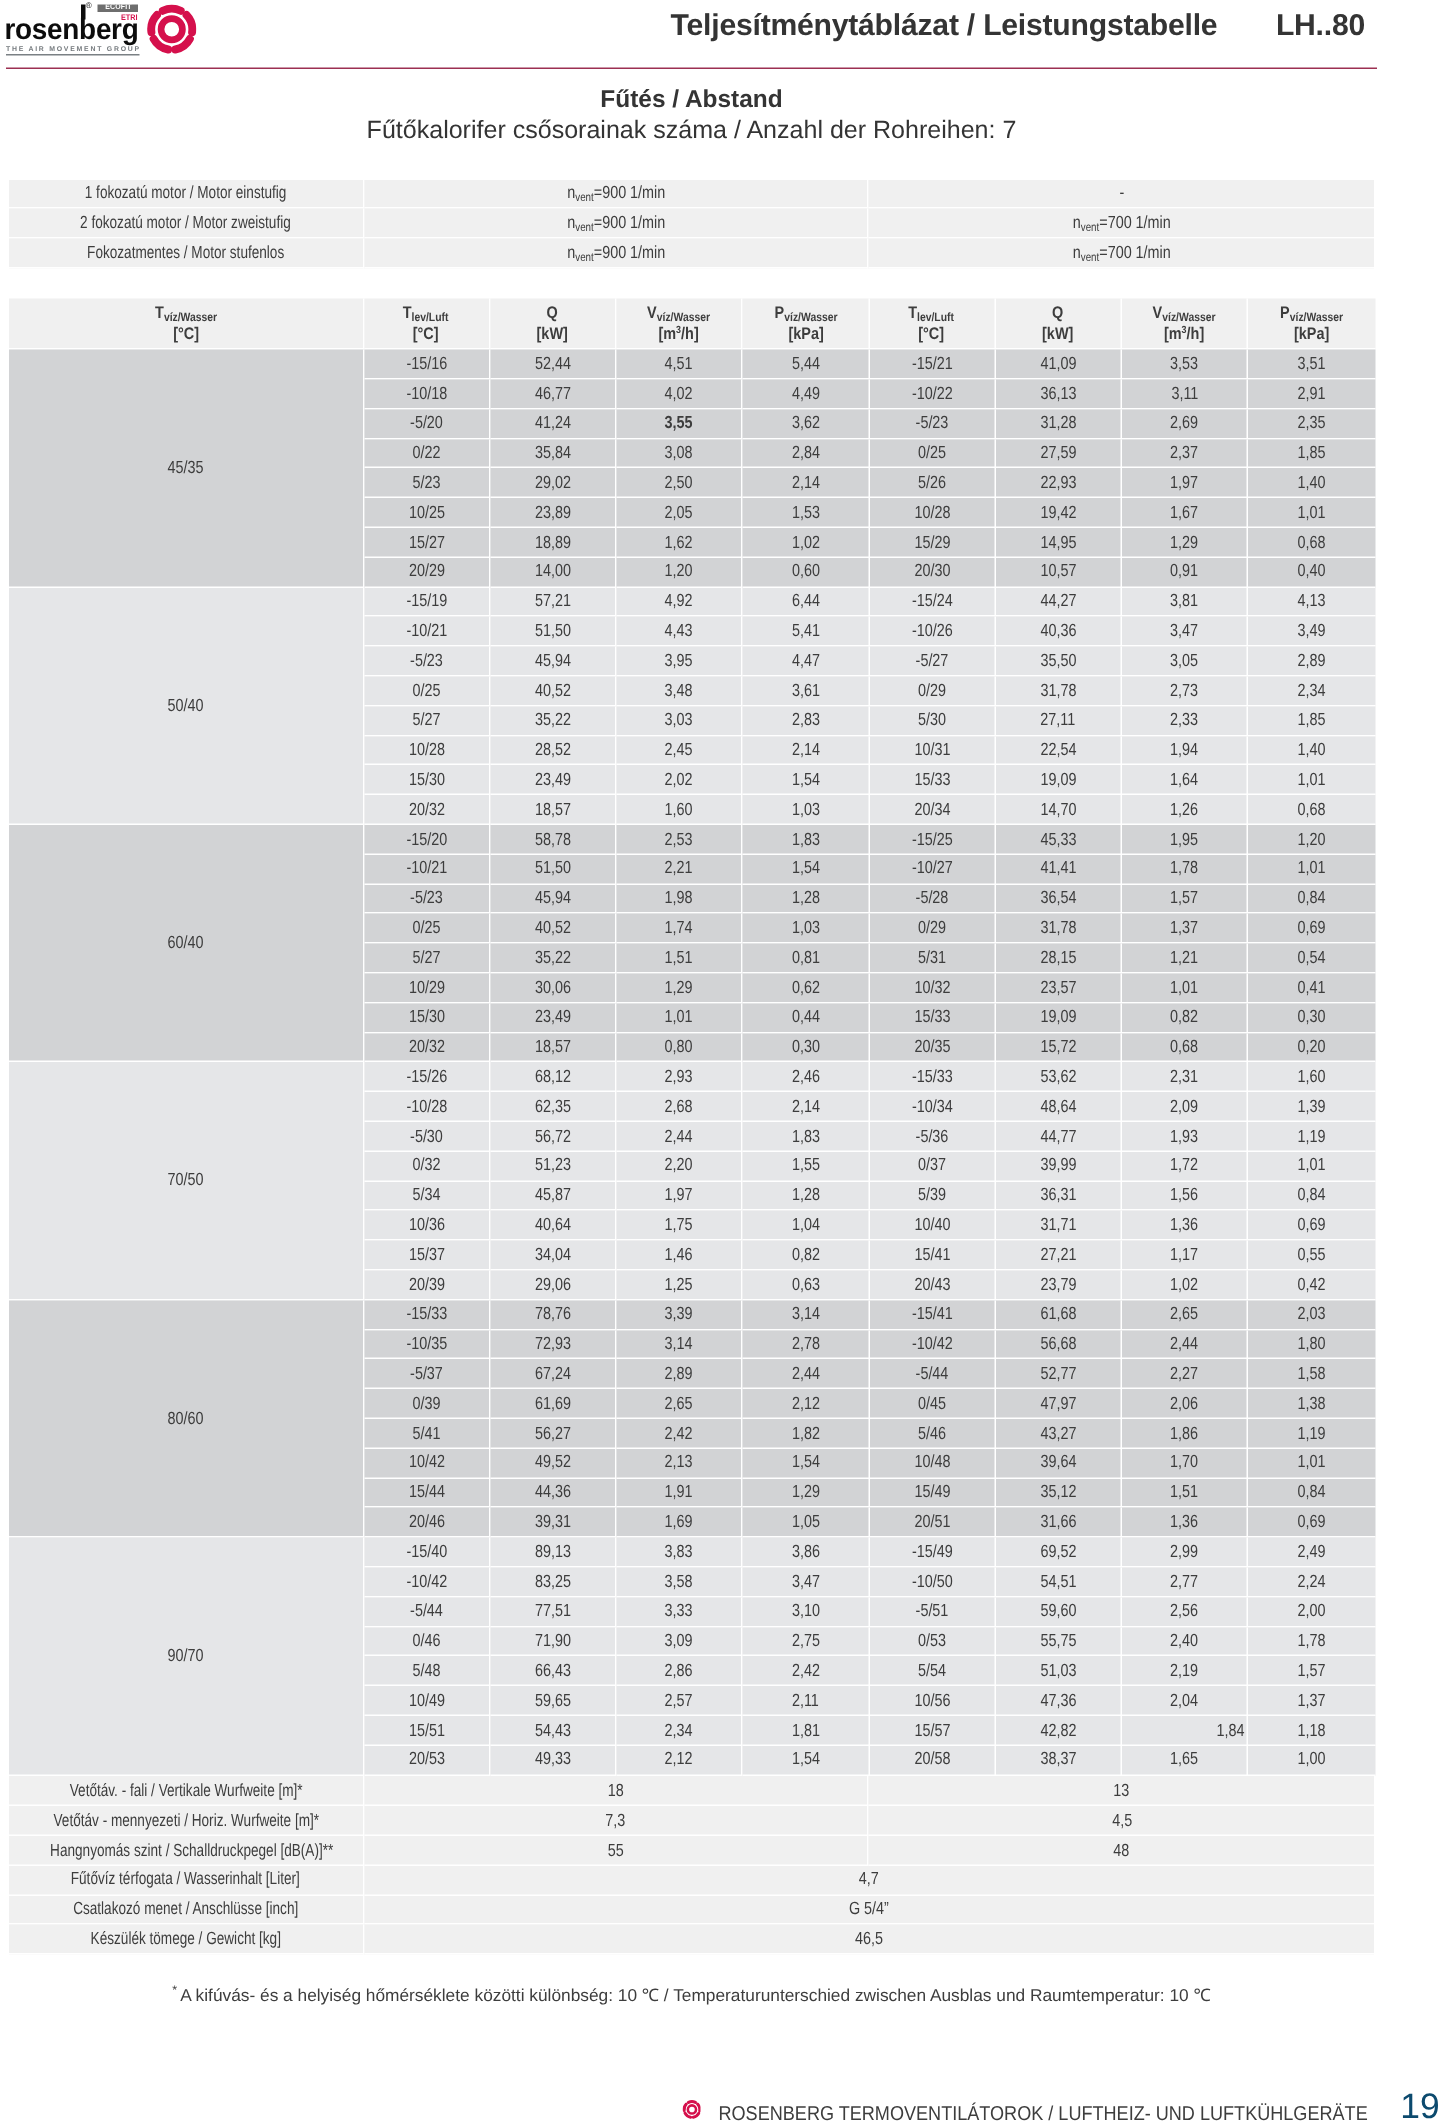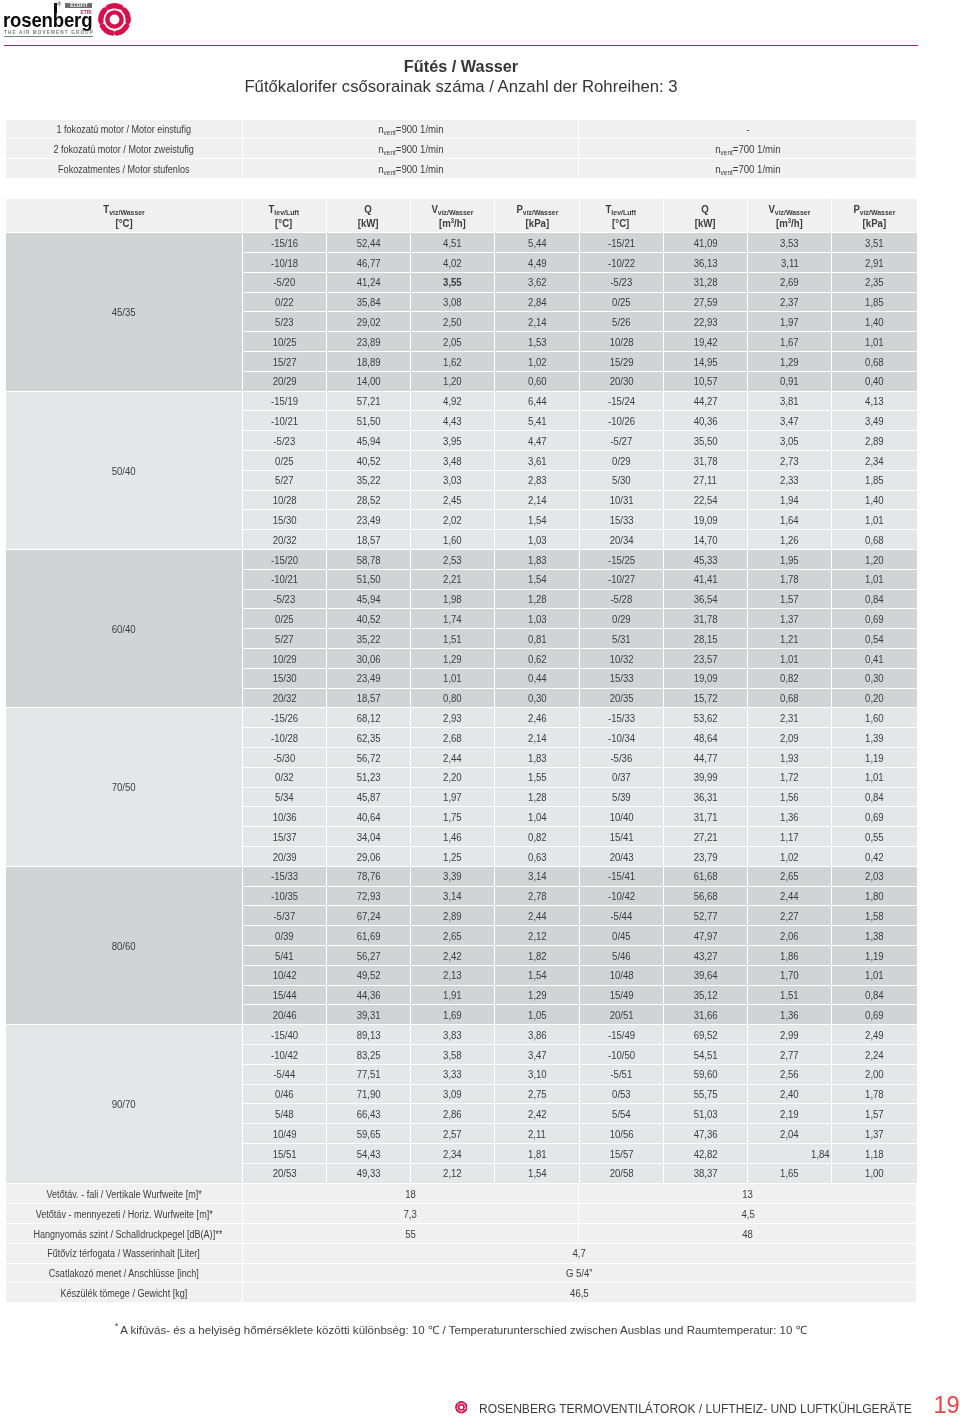--- a/index.html
+++ b/index.html
@@ -91,21 +91,21 @@
   .note .mk{font-size:8.3px;vertical-align:super;letter-spacing:0.4px;margin-right:1.6px;}
   .note-1{transform:scaleX(1.003);}
   .note-2{transform:scaleX(1.001);}
 
   .pfoot{position:absolute;left:0;top:1380px;width:960px;height:37px;}
   .pfoot .ico{position:absolute;left:454.8px;top:19.9px;}
   .pfoot .txt{position:absolute;left:479.4px;top:22.3px;font-size:13.4px;font-weight:normal;
               color:#3d3d3d;letter-spacing:0;line-height:14px;white-space:nowrap;
               transform:scaleX(0.9);transform-origin:left top;}
   .pfoot .pg{position:absolute;left:933.5px;top:13.2px;font-size:23.6px;font-weight:normal;
-             color:#ef4444;line-height:24px;}
+             color:#0c4a6e;line-height:24px;}
 </style>
 </head>
 <body>
 
 <div id="page">
 
   <div class="brand">
     <div class="wm">rosenberg</div>
     <div class="tag">THE AIR MOVEMENT GROUP</div>
     <div class="tagline-rule"></div>
@@ -120,24 +120,27 @@
             <path d="M31.81 12.70 A41.5 41.5 0 0 1 68.19 12.70" fill="none" stroke-width="16" stroke-linecap="round"></path>
             <path d="M79.85 21.17 A41.5 41.5 0 0 1 91.10 55.78" fill="none" stroke-width="16" stroke-linecap="round"></path>
             <path d="M86.64 69.48 A41.5 41.5 0 0 1 57.21 90.87" fill="none" stroke-width="16" stroke-linecap="round"></path>
             <path d="M42.79 90.87 A41.5 41.5 0 0 1 13.36 69.48" fill="none" stroke-width="16" stroke-linecap="round"></path>
             <path d="M8.90 55.78 A41.5 41.5 0 0 1 20.15 21.17" fill="none" stroke-width="16" stroke-linecap="round"></path>
           </g>
         </svg>
     </div>
   </div>
 
+  <div class="doc-title">
+    <span>Teljesítménytáblázat / Leistungstabelle</span><span class="model">LH..80</span>
+  </div>
   <div class="rule-red"></div>
 
-  <div class="sub1">Fűtés / Wasser</div>
-  <div class="sub2">Fűtőkalorifer csősorainak száma / Anzahl der Rohreihen: 3</div>
+  <div class="sub1">Fűtés / Abstand</div>
+  <div class="sub2">Fűtőkalorifer csősorainak száma / Anzahl der Rohreihen: 7</div>
 
   <table class="tbl spec">
     <tbody id="spec-body">
         <tr>
           <td class="lbl"><span class="nw">1 fokozatú motor / Motor einstufig</span></td>
           <td class="v"><span class="nw">n<sub>vent</sub>=900 1/min</span></td>
           <td class="v"><span class="nw">-</span></td>
         </tr>
         <tr>
           <td class="lbl"><span class="nw">2 fokozatú motor / Motor zweistufig</span></td>

